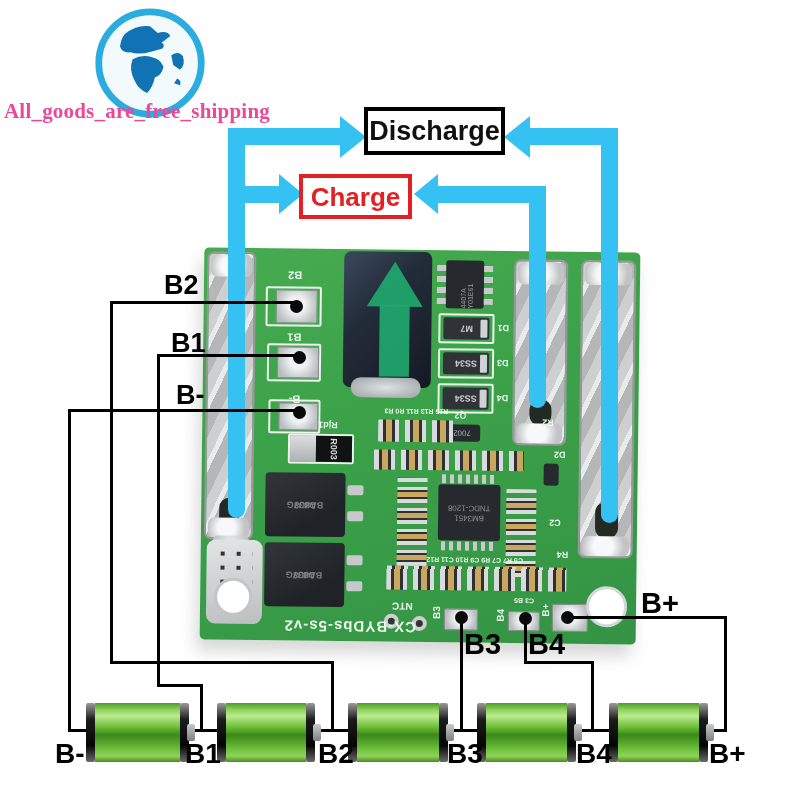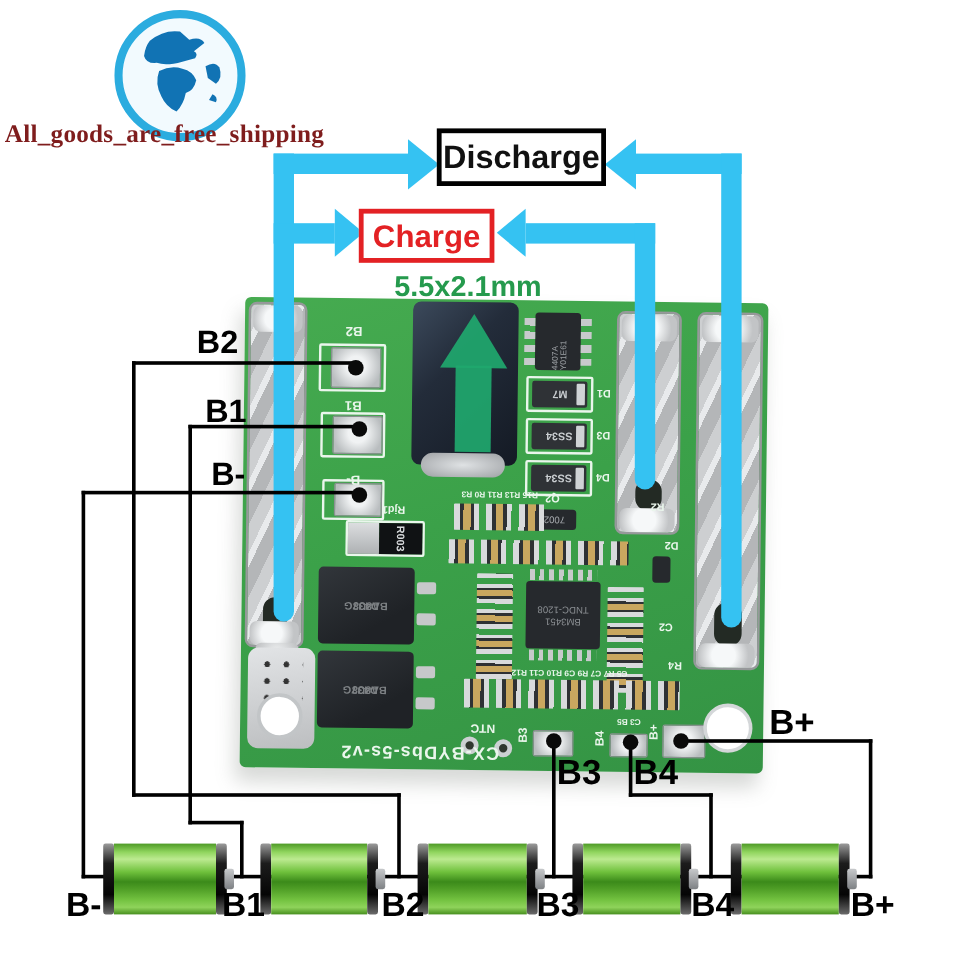--- a/index.html
+++ b/index.html
@@ -12,21 +12,21 @@
   .abs{position:absolute}
   .cyan{position:absolute;background:var(--wire-cyan,#35c2f2);z-index:3}
   .cap-b{border-radius:0 0 9px 9px}
   .arr{position:absolute;width:0;height:0;z-index:3}
   .arr.r{border-top:21px solid transparent;border-bottom:21px solid transparent;border-left:26px solid var(--wire-cyan,#35c2f2)}
   .arr.l{border-top:21px solid transparent;border-bottom:21px solid transparent;border-right:26px solid var(--wire-cyan,#35c2f2)}
   .wire{position:absolute;background:#000;z-index:4}
   .dot{position:absolute;width:13px;height:13px;background:#0a0a0a;border-radius:50%;z-index:4}
   .lbl{position:absolute;font-weight:bold;color:#000;z-index:5;line-height:1}
   .callout{position:absolute;display:flex;align-items:center;justify-content:center;background:#fff;z-index:4;font-weight:bold;line-height:1}
-  .logo-text{position:absolute;left:4px;top:99px;width:302px;font-family:"Liberation Serif",serif;font-weight:bold;font-size:21px;color:#7f1d1d;letter-spacing:.2px;z-index:2}
+  .logo-text{position:absolute;left:4px;top:99px;width:302px;font-family:"Liberation Serif",serif;font-weight:bold;font-size:21px;color:#ec4899;letter-spacing:.2px;z-index:2}
   
   .board{position:absolute;left:202px;top:250px;width:436px;height:392px;z-index:1;
     background:linear-gradient(160deg,#46ab50 0%,var(--pcb-green,#3ba149) 45%,#349344 100%);
     border-radius:5px;transform:rotate(.7deg);box-shadow:-4px 12px 16px rgba(110,120,110,.28)}
   .rail{position:absolute;border:2px solid #96989a;border-radius:7px;
     background:repeating-linear-gradient(115deg,#cdcfd1 0 10px,#e8eaec 10px 15px,#b4b6b8 15px 26px)}
   .railpad{position:absolute;left:2px;right:2px;height:22px;border-radius:6px;
     background:radial-gradient(circle at 45% 50%,#f6f8f9 0 35%,#c2c4c6 75%)}
   .railhole{position:absolute;background:#232a24;border-radius:10px}
   .padbox{position:absolute;border:2px solid var(--silk,#eaf6ec);border-radius:2px}
@@ -85,21 +85,20 @@
   <div class="arr l" style="left:414px;top:174px;border-top-width:20px;border-bottom-width:20px;border-right-width:24px"></div>
   <div class="cyan" style="left:438px;top:186px;width:108px;height:17px"></div>
   <div class="cyan cap-b" style="left:529px;top:186px;width:17px;height:222px"></div>
 
   <div class="callout" style="left:299px;top:174px;width:113px;height:45px;border:4px solid var(--charge-red,#e32124);font-size:26px;color:var(--charge-red,#e32124)">
       <span>Charge</span>
     </div>
   <div class="callout" style="left:364px;top:107px;width:141px;height:48px;border:4px solid #000;font-size:27px;color:#111">
       <span>Discharge</span>
     </div>
-  <div class="lbl" style="left:328px;top:228px;width:124px;text-align:center;font-size:24px;color:var(--size-green,#259a4d)">5.5x2.1mm</div>
 
   <div class="board">
 
     <div class="rail" style="left:3px;top:4px;width:49px;height:288px">
       <div class="railpad" style="top:1px"></div>
       <div class="railhole" style="left:13px;width:20px;top:244px;height:32px"></div>
       <div class="railpad" style="top:264px;height:20px"></div>
     </div>
     <div class="abs" style="left:12px;top:288px;width:36px;height:20px;background:radial-gradient(circle at 50% 40%,#f0f2f3,#b5b7b9);border-radius:5px"></div>
     <div class="rail" style="left:310px;top:8px;width:54px;height:186px">

